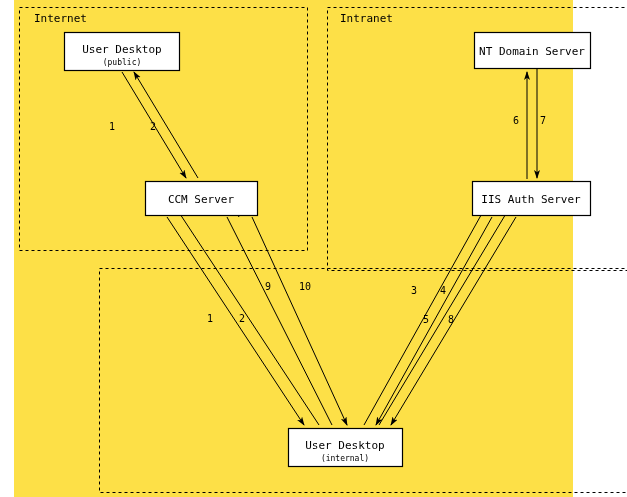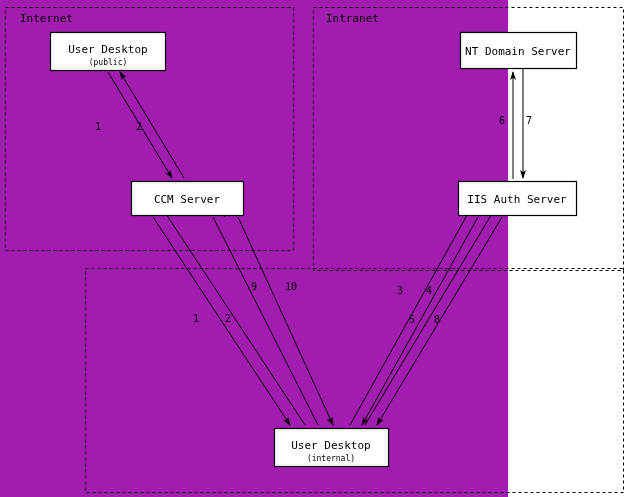--- a/index.html
+++ b/index.html
@@ -8,23 +8,24 @@
     background: #ffffff;
   }
   body {
     width: 627px;
     height: 497px;
     font-family: "DejaVu Sans Mono", "Liberation Mono", monospace;
     overflow: hidden;
   }
   #diagram-root {
     position: relative;
-    width: 508px;
+    width: 559px;
     height: 497px;
-    background: #a21caf;
+    background: #fde047;
+    margin-left: 14px;
   }
   svg#diagram {
     display: block;
     width: 627px;
     height: 497px;
   }
   .zone-box {
     fill: none;
     stroke: #000000;
     stroke-width: 1;

